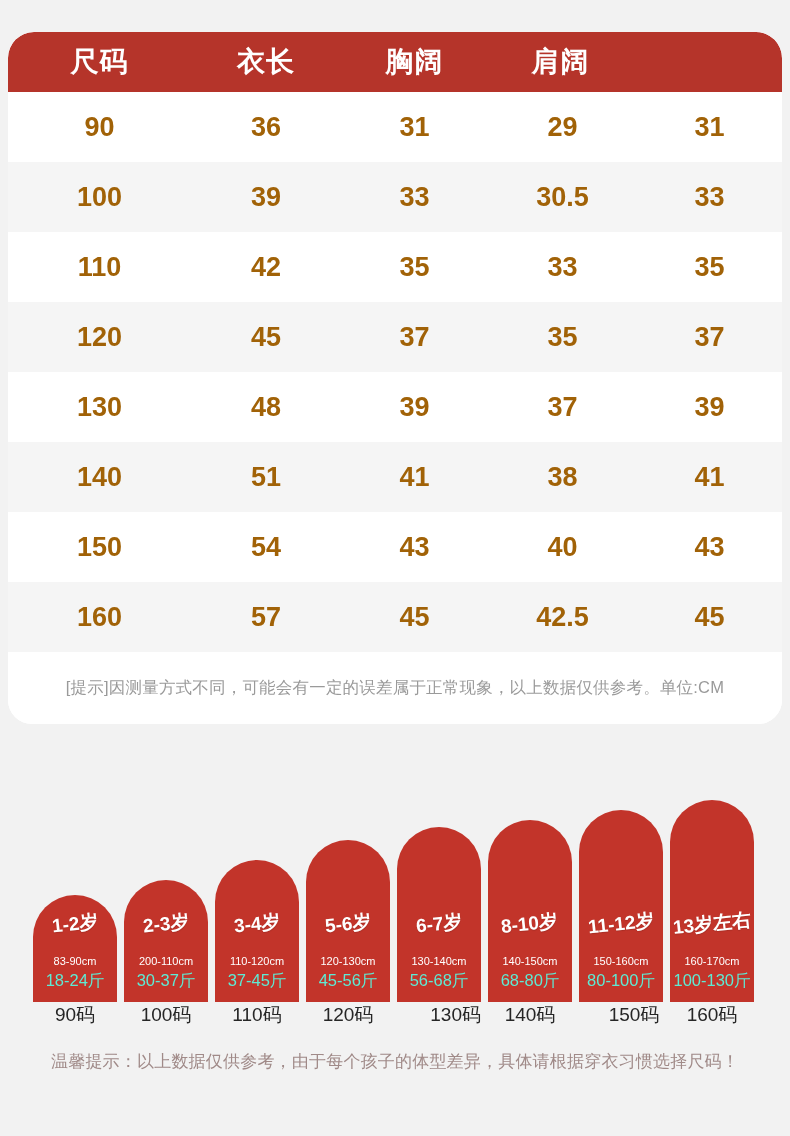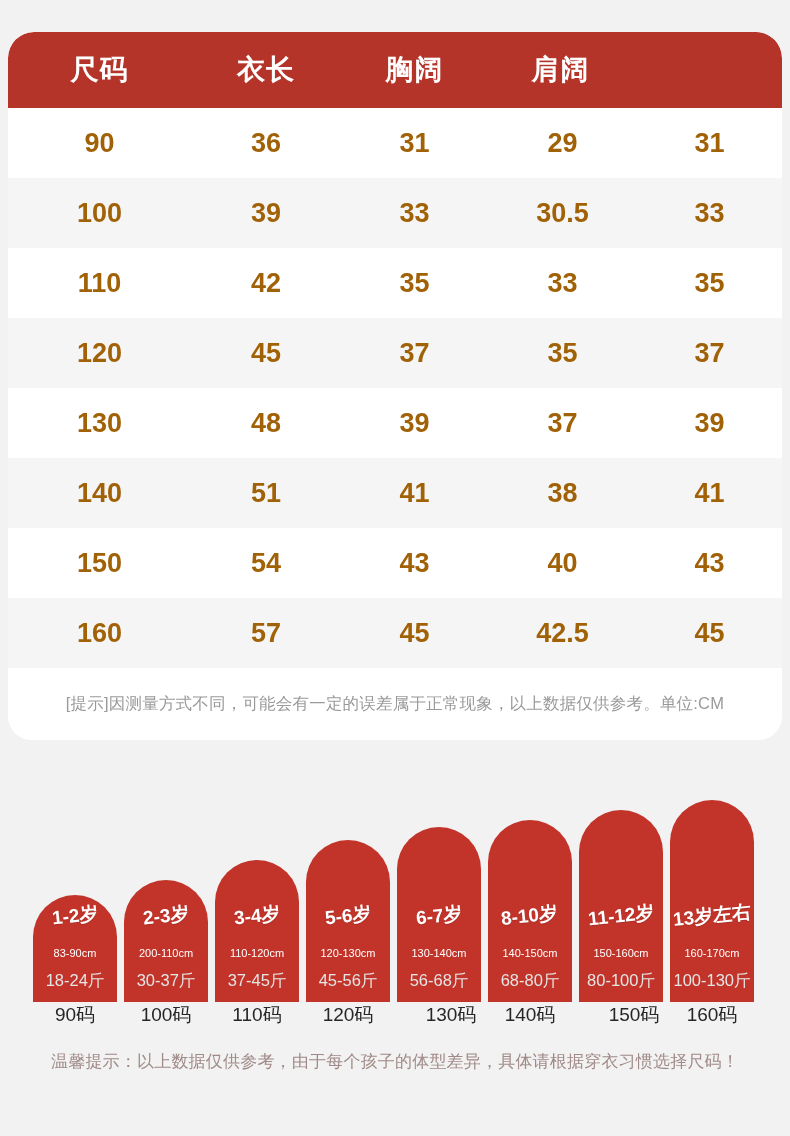--- a/index.html
+++ b/index.html
@@ -13,21 +13,21 @@
 
   
   .table-card{
     position:absolute; left:8px; top:32px; width:774px;
     background:#ffffff;
     border-radius:26px 26px 24px 24px;
     overflow:hidden;
   }
   .tbl-head{
     display:flex; align-items:center;
-    height:76px; background:#b5342a;
+    height:60px; background:#b5342a;
     border-radius:26px 26px 0 0;
   }
   .tbl-head .cell{
     color:#ffffff; font-size:28px; font-weight:bold;
     letter-spacing:1px; text-align:center;
   }
   .tbl-row{ display:flex; align-items:center; height:70px; background:#ffffff; }
   .tbl-row.alt{ background:#f5f5f5; }
   .tbl-row .cell{
     color:#a16207; font-size:27px; font-weight:bold; text-align:center;
@@ -58,22 +58,22 @@
     white-space:nowrap;
     transform:rotate(-6deg);
     margin-top:auto;
     text-shadow:0 1px 1px rgba(0,0,0,.12);
   }
   .badge .hgt{
     color:#ffffff; font-size:11px; white-space:nowrap;
     margin-top:18px;
   }
   .badge .wgt{
-    color:#e5e5e5; font-size:16.5px; white-space:nowrap;
-    margin-top:11px; margin-bottom:10px;
+    color:#5eead4; font-size:16.5px; white-space:nowrap;
+    margin-top:3px; margin-bottom:10px;
   }
 
   .sizes{
     position:absolute; left:0; top:1002px; width:790px; height:34px;
   }
   .size-lbl{
     position:absolute; top:0; width:84px; text-align:center;
     font-size:19px; color:#262626;
   }
 
@@ -213,21 +213,21 @@
       <div class="hgt">160-170cm</div>
       <div class="wgt">100-130斤</div>
     </div>
   </div>
 
   <div class="sizes">
     <div class="size-lbl" style="left:33px;">90码</div>
     <div class="size-lbl" style="left:124px;">100码</div>
     <div class="size-lbl" style="left:215px;">110码</div>
     <div class="size-lbl" style="left:306px;">120码</div>
-    <div class="size-lbl" style="left:409px;">130码</div>
+    <div class="size-lbl" style="left:397px;text-align:right;">130码</div>
     <div class="size-lbl" style="left:488px;">140码</div>
     <div class="size-lbl" style="left:592px;">150码</div>
     <div class="size-lbl" style="left:670px;">160码</div>
   </div>
 
   <div class="bottom-tip">温馨提示：以上数据仅供参考，由于每个孩子的体型差异，具体请根据穿衣习惯选择尺码！</div>
 
 </div>
 
 </body></html>

